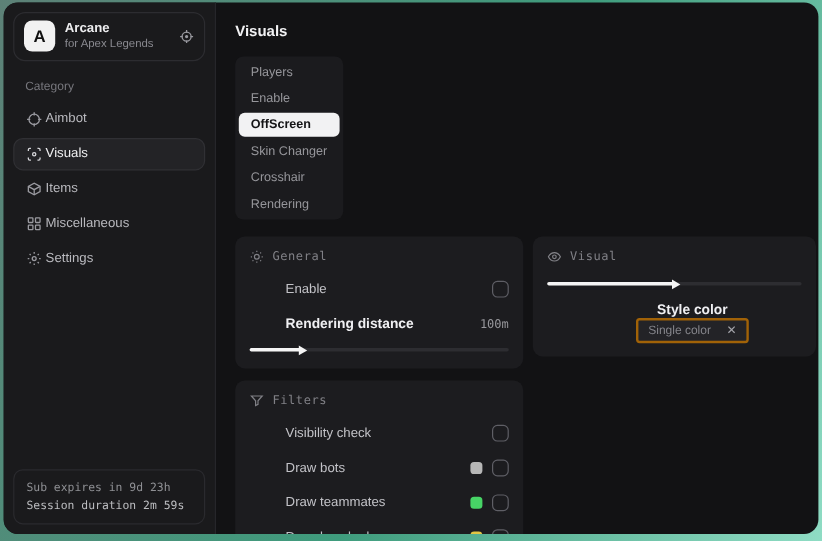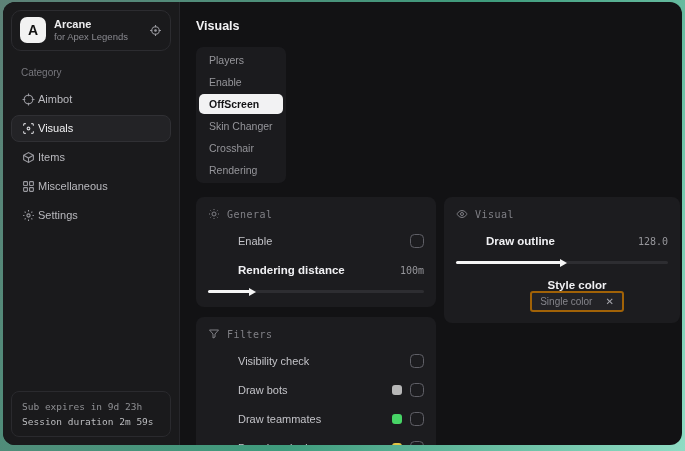--- a/index.html
+++ b/index.html
@@ -258,24 +258,20 @@
         <div class="card">
           <div class="sec-head">
             <span class="ico">
               <svg width="12" height="12" viewBox="0 0 24 24" fill="none" stroke="currentColor" stroke-width="2">
                 <path d="M2 12s3.5-7 10-7 10 7 10 7-3.5 7-10 7-10-7-10-7z"></path>
                   <circle cx="12" cy="12" r="3"></circle>
               </svg>
             </span>
             <span>Visual</span>
           </div>
-          <div class="row">
-            <span class="lbl-strong">Draw outline</span>
-            <span class="val">128.0</span>
-          </div>
           <div class="slider">
             <div class="track"></div>
             <div class="fill" style="width: 50%;"></div>
             <div class="thumb" style="left: 50%;"></div>
           </div>
           <div class="row" style="margin-top:12px;flex-direction:column;">
             <span class="lbl-strong">Style color</span>
             <span class="chip">
               <span class="chip-text">Single color</span>
               <span class="chip-x">✕</span>

